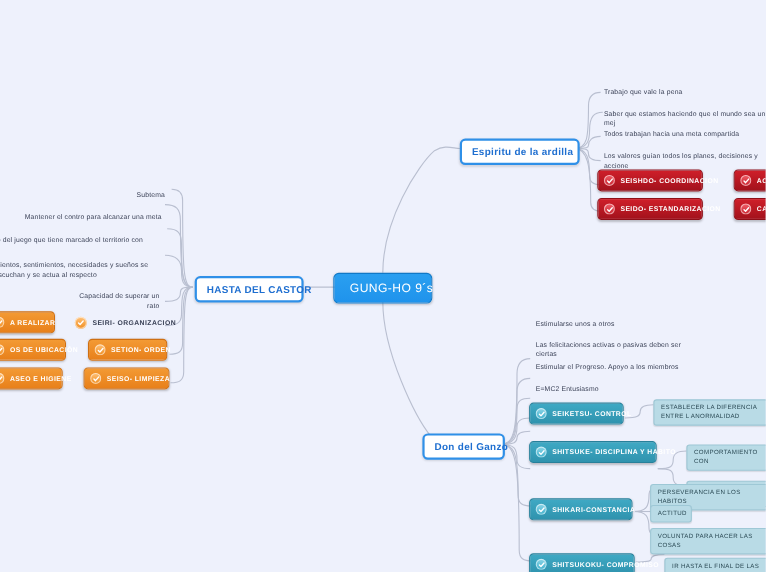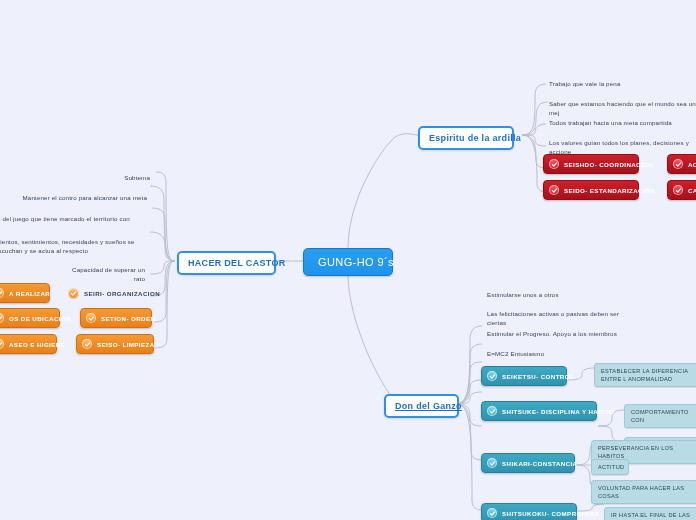--- a/index.html
+++ b/index.html
@@ -133,25 +133,25 @@
       <path d="M598,426 C610,426 612,428 612,434 C612,440 616,442 624,442"></path>
       <path d="M576,465 C588,465 590,460 590,450 C590,444 594,442 602,442"></path>
       <path d="M576,465 C588,465 590,465 590,465 C590,465 594,465 600,465"></path>
       <path d="M576,465 C588,465 590,470 590,480 C590,486 594,488 602,488"></path>
       <path d="M578,511 C590,511 592,510 592,508 C592,506 596,504 604,504"></path>
     </g>
   </svg>
 
   <div class="node central" style="left:303px;top:248px;width:90px;">GUNG-HO 9´s</div>
 
-  <div class="node branch" style="left:177px;top:251px;width:99px;">HACER DEL CASTOR</div>
-
-  <div class="node branch" style="left:418px;top:126px;width:96px;">Espiritu de la ardilla</div>
-
-  <div class="node branch" style="left:384px;top:394px;width:75px;text-decoration:underline;">Don del Ganzo</div>
+  <div class="node branch" style="left:177px;top:251px;width:99px;">HASTA DEL CASTOR</div>
+
+  <div class="node branch" style="left:418px;top:126px;width:109px;">Espiritu de la ardilla</div>
+
+  <div class="node branch" style="left:384px;top:394px;width:75px;">Don del Ganzo</div>
 
   <div class="node leaf" style="left:93px;top:170px;width:62px;text-align:right;">Subtema</div>
   <div class="node leaf" style="left:12px;top:190px;width:140px;text-align:right;">Mantener el contro para alcanzar una meta</div>
   <div class="node leaf" style="left:-8px;top:211px;width:158px;">o del juego que tiene marcado el territorio con</div>
   <div class="node leaf two" style="left:-10px;top:234px;width:160px;white-space:normal;">mientos, sentimientos, necesidades y sueños se escuchan y se actua al respecto</div>
   <div class="node leaf" style="left:54px;top:262px;width:96px;text-align:right;">Capacidad de superar un rato</div>
 
   <div class="node badge orange" style="left:-12px;top:283px;width:62px;">
     <span class="chk">
       <svg width="7" height="7" viewBox="0 0 10 10">

